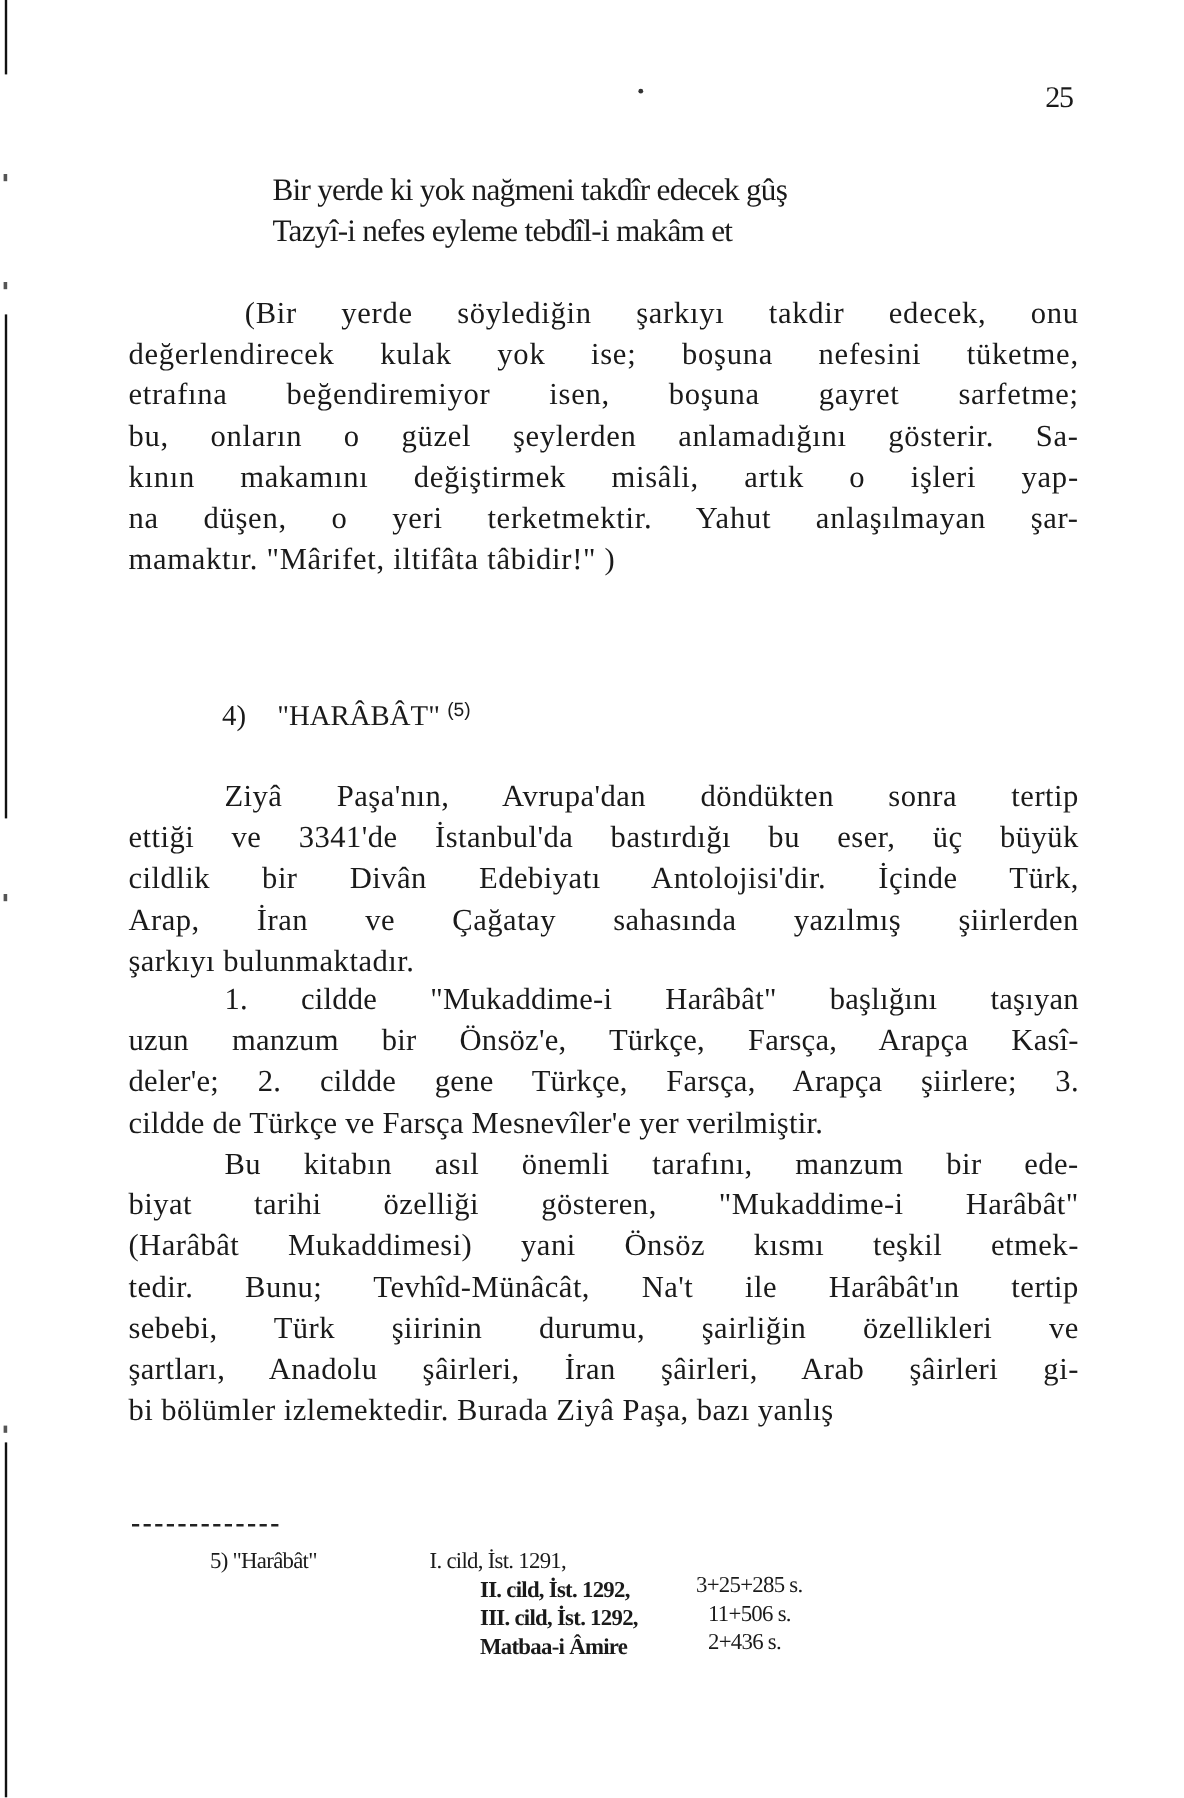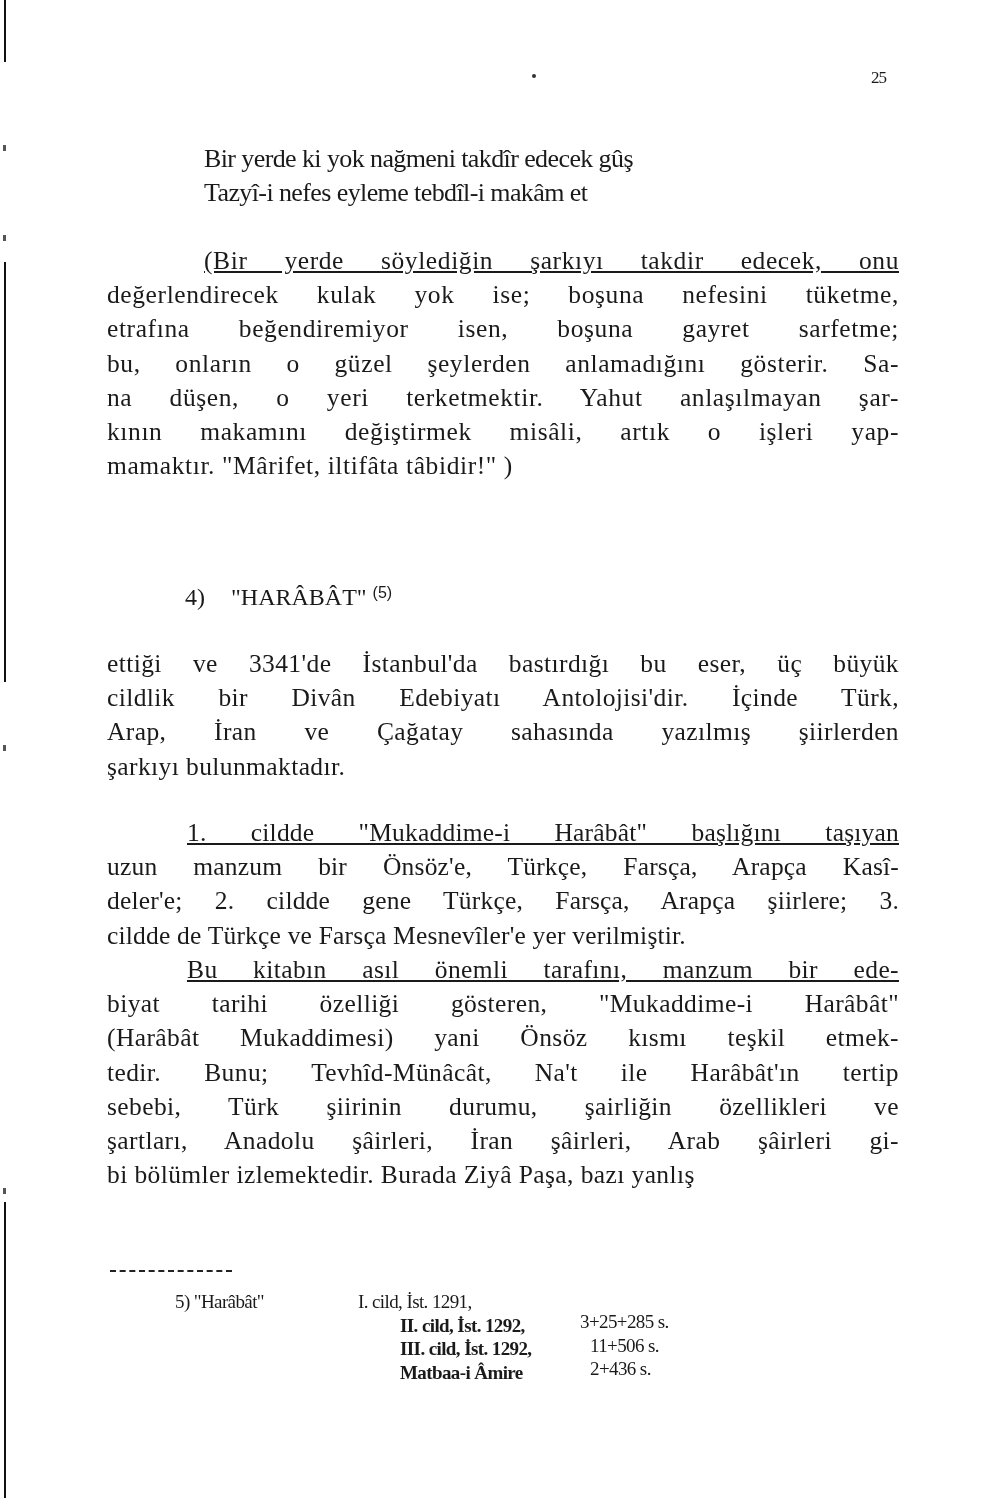--- a/index.html
+++ b/index.html
@@ -28,60 +28,60 @@
       position: absolute;
       left: 3px;
       width: 3px;
       height: 6px;
       background: #555;
     }
     .page-number {
       position: absolute;
       top: 68px;
       left: 871px;
-      font-size: 17px;
+      font-size: 25px;
       letter-spacing: -1px;
     }
     .dot-mark {
       position: absolute;
       top: 74px;
       left: 532px;
       width: 4px;
       height: 4px;
       background: #333;
       border-radius: 50%;
     }
     .verse {
       position: absolute;
       left: 204px;
       top: 142px;
       font-size: 26px;
       line-height: 34px;
       letter-spacing: -0.6px;
     }
-    .verse div { white-space: nowrap; }
+    .verse div { white-space: nowrap; margin-left: 23px; }
     .para {
       position: absolute;
       left: 107px;
       width: 792px;
       font-size: 25.5px;
       line-height: 34.2px;
       text-align: justify;
       text-align-last: left;
     }
     .para .ln {
       display: block;
       white-space: nowrap;
       text-align: justify;
       text-align-last: justify;
     }
     .para .ln.last {
       text-align-last: left;
     }
-    .para .ln.indent { padding-left: 80px; text-decoration: underline; }
+    .para .ln.indent { padding-left: 80px; }
     .p1 { top: 244px; letter-spacing: 0.6px; }
     .heading {
       position: absolute;
       left: 185px;
       top: 584px;
       font-size: 24px;
       white-space: nowrap;
     }
     .heading .num { margin-right: 26px; }
     .heading .fnref {
@@ -132,30 +132,31 @@
 <div class="verse">
   <div>Bir yerde ki yok nağmeni takdîr edecek gûş</div>
   <div>Tazyî-i nefes eyleme tebdîl-i makâm et</div>
 </div>
 
 <div class="para p1">
   <span class="ln indent" style="padding-left:97px">(Bir yerde söylediğin şarkıyı takdir edecek, onu</span>
   <span class="ln">değerlendirecek kulak yok ise; boşuna nefesini tüketme,</span>
   <span class="ln">etrafına beğendiremiyor isen, boşuna gayret sarfetme;</span>
   <span class="ln">bu, onların o güzel şeylerden anlamadığını gösterir. Sa-</span>
+  <span class="ln">kının makamını değiştirmek misâli, artık o işleri yap-</span>
   <span class="ln">na düşen, o yeri terketmektir. Yahut anlaşılmayan şar-</span>
-  <span class="ln">kının makamını değiştirmek misâli, artık o işleri yap-</span>
   <span class="ln last">mamaktır. "Mârifet, iltifâta tâbidir!" )</span>
 </div>
 
 <div class="heading">
   <span class="num">4)</span><span>"HARÂBÂT"</span><span class="fnref">(5)</span>
 </div>
 
 <div class="para p2">
+  <span class="ln indent">Ziyâ Paşa'nın, Avrupa'dan döndükten sonra tertip</span>
   <span class="ln">ettiği ve 3341'de İstanbul'da bastırdığı bu eser, üç büyük</span>
   <span class="ln">cildlik bir Divân Edebiyatı Antolojisi'dir. İçinde Türk,</span>
   <span class="ln">Arap, İran ve Çağatay sahasında yazılmış şiirlerden</span>
   <span class="ln last">şarkıyı bulunmaktadır.</span>
 </div>
 
 <div class="para p3">
   <span class="ln indent">1. cildde "Mukaddime-i Harâbât" başlığını taşıyan</span>
   <span class="ln">uzun manzum bir Önsöz'e, Türkçe, Farsça, Arapça Kasî-</span>
   <span class="ln">deler'e; 2. cildde gene Türkçe, Farsça, Arapça şiirlere; 3.</span>

